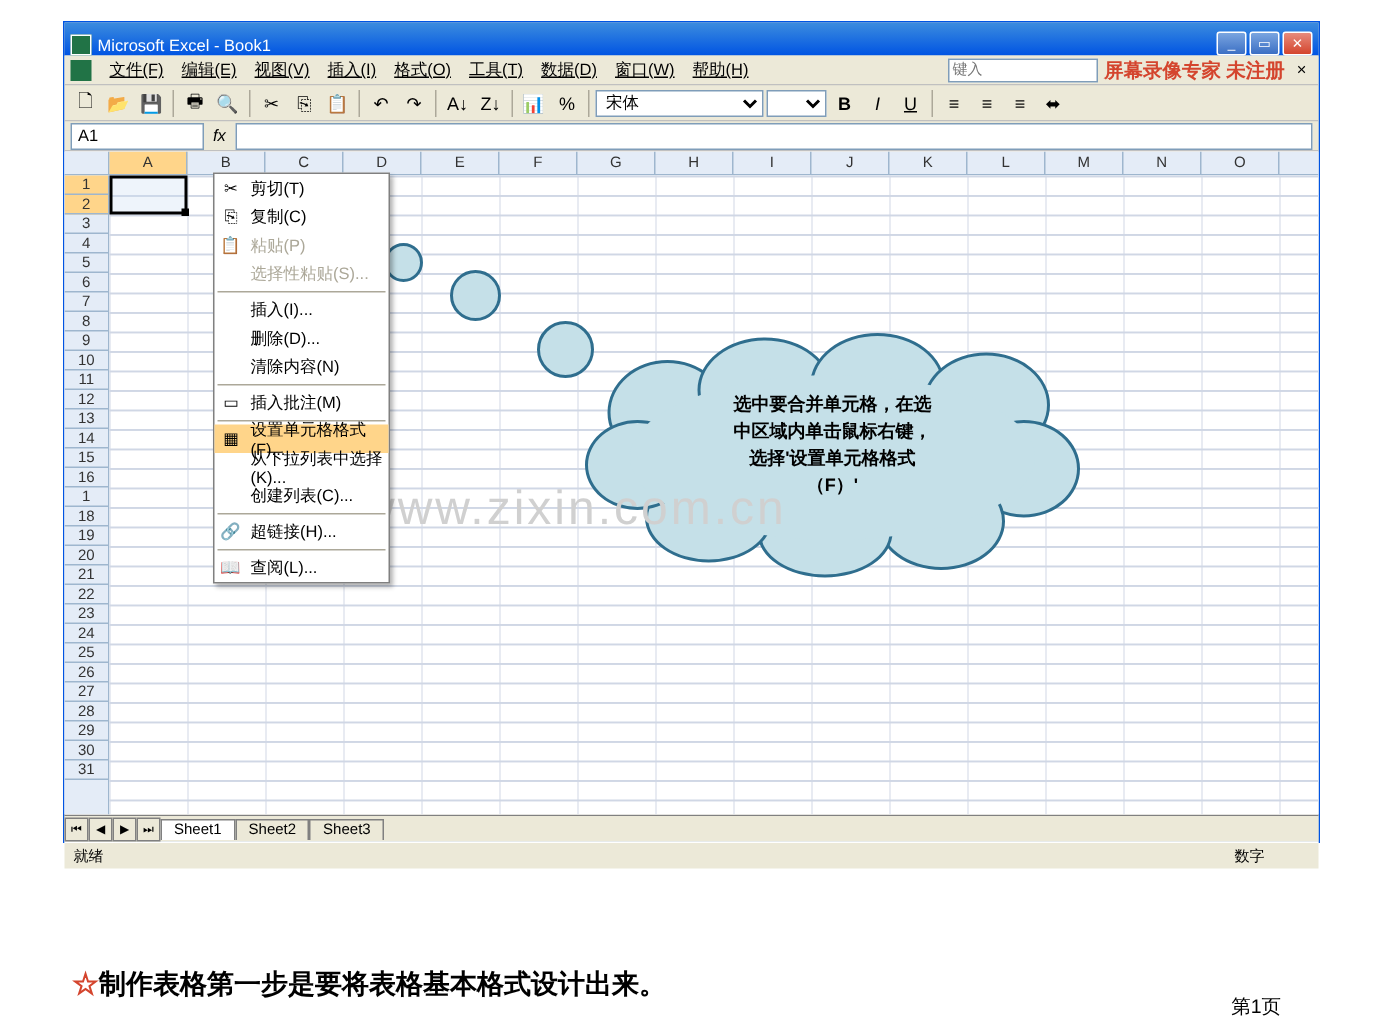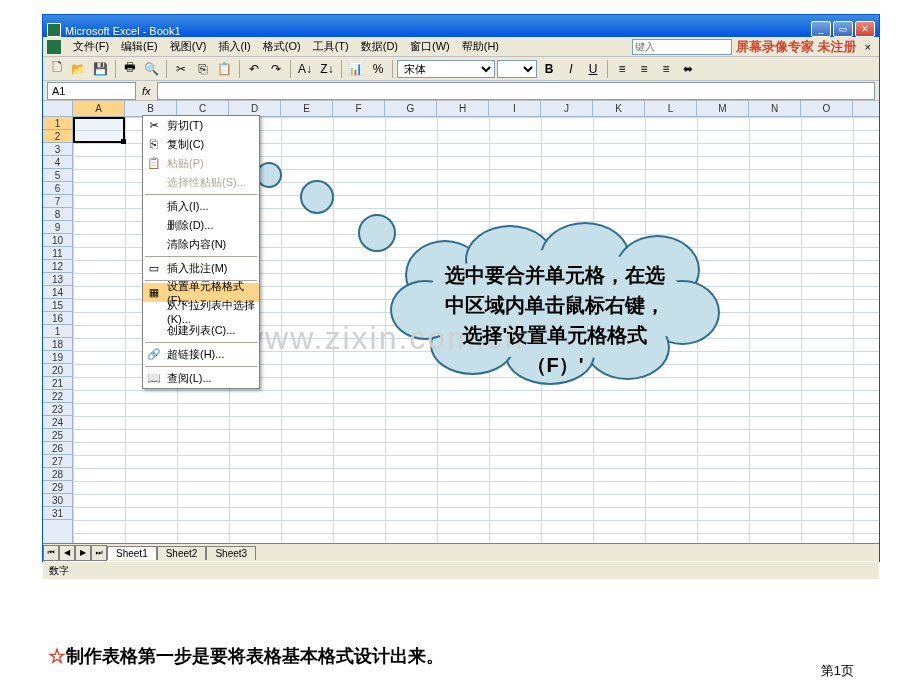--- a/index.html
+++ b/index.html
@@ -9,21 +9,21 @@
 
 .titlebar { height: 22px; background: linear-gradient(#3c8cde, #0054e3); display: flex; align-items: flex-end; padding: 0 4px; color: #fff; font-size: 11px; }
 .titlebar-icon { width: 14px; height: 14px; background: #217346; margin-right: 4px; border: 1px solid #fff; }
 .titlebar-title { flex: 1; }
 .window-controls { display: flex; gap: 2px; }
 .window-btn { width: 20px; height: 16px; background: linear-gradient(#7aa5e0,#3b6fc4); border: 1px solid #fff; border-radius: 2px; display: flex; align-items: center; justify-content: center; font-size: 9px; color: #fff; cursor: pointer; }
 .window-btn.close { background: linear-gradient(#e78b7c,#d4452e); }
 
 .menubar { height: 20px; background: #ece9d8; display: flex; align-items: center; font-size: 11px; padding: 0 4px; border-bottom: 1px solid #c0c0c0; }
 .menu-ico { width: 14px; height: 14px; background: #217346; margin-right: 6px; }
-.menu-item { padding: 18px 6px; cursor: pointer; }
+.menu-item { padding: 18px 6px; cursor: pointer; text-decoration: underline; }
 .menubar-right { margin-left: auto; display: flex; align-items: center; gap: 4px; }
 .help-input { width: 100px; height: 16px; border: 1px solid #7f9db9; font-size: 10px; padding: 0 2px; }
 .red-text { color: #d4452e; font-weight: bold; font-size: 13px; }
 .doc-close { font-size: 11px; padding: 0 4px; cursor: pointer; }
 
 .toolbar { height: 24px; background: #ece9d8; display: flex; align-items: center; padding: 0 4px; gap: 2px; border-bottom: 1px solid #c0c0c0; }
 .tb-btn { width: 20px; height: 20px; display: flex; align-items: center; justify-content: center; font-size: 12px; cursor: pointer; border: 1px solid transparent; }
 .tb-sep { width: 1px; height: 18px; background: #aca899; margin: 0 2px; }
 .font-select { height: 18px; border: 1px solid #7f9db9; font-size: 11px; padding: 0 2px; background: #fff; }
 
@@ -62,21 +62,21 @@
 .status-left { flex: 1; }
 .status-right { padding-right: 30px; }
 
 .bubble1 { position: absolute; left: 256px; top: 162px; width: 26px; height: 26px; background: #c5e0e8; border: 2px solid #2f6e8e; border-radius: 50%; }
 .bubble2 { position: absolute; left: 300px; top: 180px; width: 34px; height: 34px; background: #c5e0e8; border: 2px solid #2f6e8e; border-radius: 50%; }
 .bubble3 { position: absolute; left: 358px; top: 214px; width: 38px; height: 38px; background: #c5e0e8; border: 2px solid #2f6e8e; border-radius: 50%; }
 
 .cloud { position: absolute; left: 385px; top: 230px; width: 340px; height: 150px; }
 .cloud-body { position: absolute; inset: 0; }
 .cloud-bump { position: absolute; background: #c5e0e8; border: 2px solid #2f6e8e; border-radius: 50%; }
-.cloud-text { position: absolute; left: 40px; top: 30px; width: 260px; text-align: center; font-size: 20px; font-weight: bold; line-height: 1.5; z-index: 5; }
+.cloud-text { position: absolute; left: 40px; top: 30px; width: 260px; text-align: center; font-size: 12px; font-weight: bold; line-height: 1.5; z-index: 5; }
 
 .watermark { position: absolute; left: 240px; top: 320px; font-size: 32px; color: #d0d0d0; letter-spacing: 2px; z-index: 1; pointer-events: none; }
 
 .caption { position: absolute; left: 48px; top: 600px; font-size: 18px; font-weight: bold; margin-top: 44px; }
 .star { color: #d4452e; }
 .pagenum { position: absolute; right: 66px; bottom: 10px; font-size: 13px; }
 </style>
 </head>
 <body>
 
@@ -124,21 +124,21 @@
     <div class="tb-sep"></div>
     <div class="tb-btn">↶</div>
     <div class="tb-btn">↷</div>
     <div class="tb-sep"></div>
     <div class="tb-btn">A↓</div>
     <div class="tb-btn">Z↓</div>
     <div class="tb-sep"></div>
     <div class="tb-btn">📊</div>
     <div class="tb-btn">%</div>
     <div class="tb-sep"></div>
-    <select class="font-select" style="width:98px"><option>宋体</option></select>
+    <select class="font-select" style="width:112px"><option>宋体</option></select>
     <select class="font-select" style="width:40px"><option></option></select>
     <div class="tb-btn" style="font-weight:bold">B</div>
     <div class="tb-btn" style="font-style:italic">I</div>
     <div class="tb-btn" style="text-decoration:underline">U</div>
     <div class="tb-sep"></div>
     <div class="tb-btn">≡</div>
     <div class="tb-btn">≡</div>
     <div class="tb-btn">≡</div>
     <div class="tb-btn">⬌</div>
   </div>
@@ -216,20 +216,21 @@
       <div class="tab-nav-btn">◀</div>
       <div class="tab-nav-btn">▶</div>
       <div class="tab-nav-btn">⏭</div>
     </div>
     <div class="sheet-tab">Sheet1</div>
     <div class="sheet-tab inactive">Sheet2</div>
     <div class="sheet-tab inactive">Sheet3</div>
   </div>
 
   <div class="statusbar">
+    <span class="status-left">就绪</span>
     <span class="status-right">数字</span>
   </div>
 
 </div>
 
 <div class="context-menu" id="context-menu">
     <div class="cm-item">
       <span class="cm-icon">✂</span>
       <span>剪切(T)</span>
     </div>

